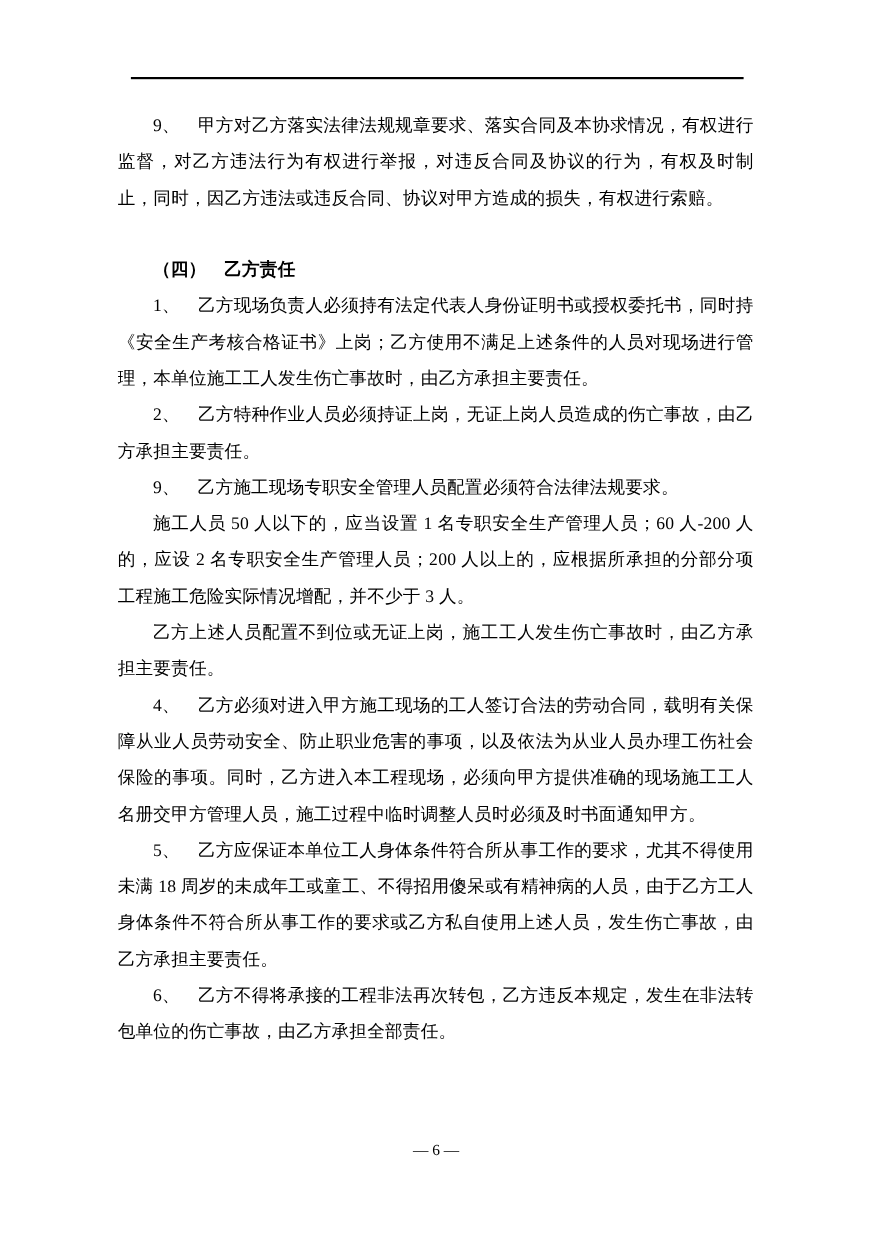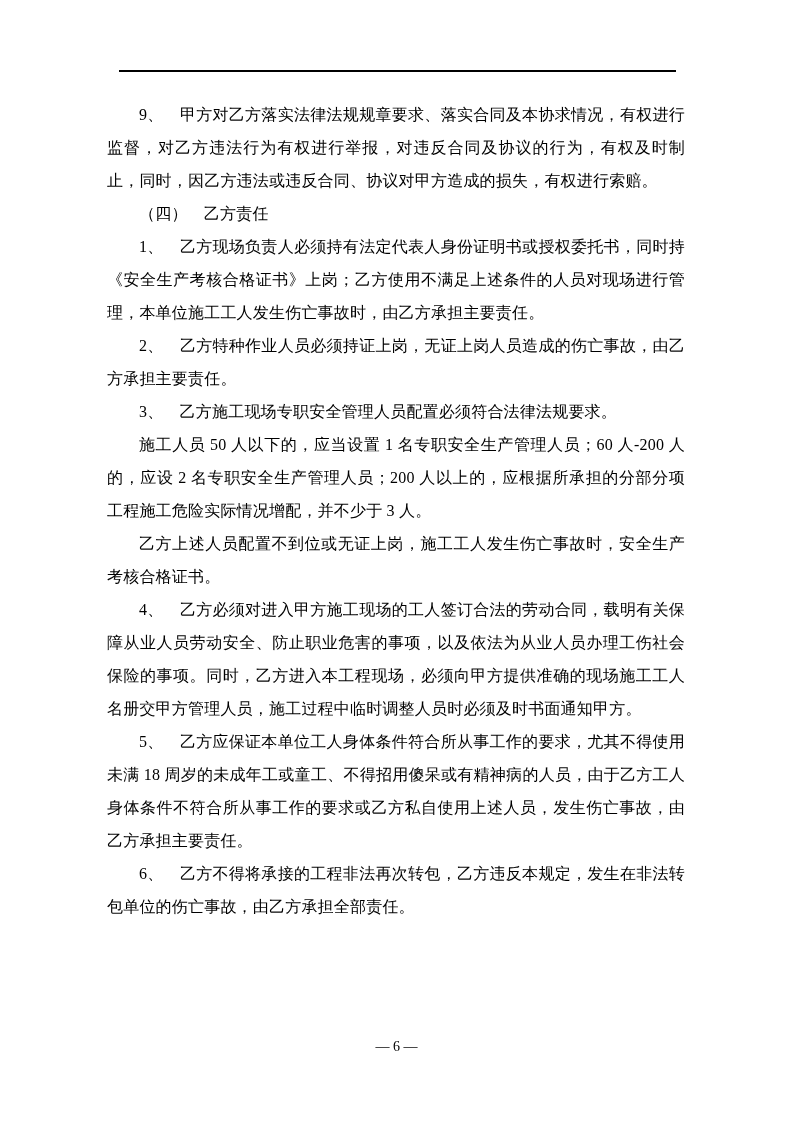--- a/index.html
+++ b/index.html
@@ -34,21 +34,22 @@
     text-align: justify;
     text-justify: inter-ideograph;
     letter-spacing: 0.2px;
   }
   .doc-body p {
     margin: 0;
     padding: 0;
     text-indent: 2em;
   }
   .doc-body p.heading {
-    font-weight: normal;
+    font-weight: bold;
+    margin-top: 32px;
   }
   .page-footer {
     position: absolute;
     top: 1036px;
     left: 0;
     width: 100%;
     text-align: center;
     font-size: 14px;
     line-height: 22px;
   }
@@ -56,23 +57,23 @@
 </head>
 <body>
 
 <div class="page">
   <div class="header-rule"></div>
   <main class="doc-body">
       <p class="body">9、　甲方对乙方落实法律法规规章要求、落实合同及本协求情况，有权进行监督，对乙方违法行为有权进行举报，对违反合同及协议的行为，有权及时制止，同时，因乙方违法或违反合同、协议对甲方造成的损失，有权进行索赔。</p>
       <p class="heading">（四）　乙方责任</p>
       <p class="body">1、　乙方现场负责人必须持有法定代表人身份证明书或授权委托书，同时持《安全生产考核合格证书》上岗；乙方使用不满足上述条件的人员对现场进行管理，本单位施工工人发生伤亡事故时，由乙方承担主要责任。</p>
       <p class="body">2、　乙方特种作业人员必须持证上岗，无证上岗人员造成的伤亡事故，由乙方承担主要责任。</p>
-      <p class="body">3、　乙方施工现场专职安全管理人员配置必须符合法律法规要求。</p>
+      <p class="body">9、　乙方施工现场专职安全管理人员配置必须符合法律法规要求。</p>
       <p class="body">施工人员 50 人以下的，应当设置 1 名专职安全生产管理人员；60 人-200 人的，应设 2 名专职安全生产管理人员；200 人以上的，应根据所承担的分部分项工程施工危险实际情况增配，并不少于 3 人。</p>
-      <p class="body">乙方上述人员配置不到位或无证上岗，施工工人发生伤亡事故时，安全生产考核合格证书。</p>
+      <p class="body">乙方上述人员配置不到位或无证上岗，施工工人发生伤亡事故时，由乙方承担主要责任。</p>
       <p class="body">4、　乙方必须对进入甲方施工现场的工人签订合法的劳动合同，载明有关保障从业人员劳动安全、防止职业危害的事项，以及依法为从业人员办理工伤社会保险的事项。同时，乙方进入本工程现场，必须向甲方提供准确的现场施工工人名册交甲方管理人员，施工过程中临时调整人员时必须及时书面通知甲方。</p>
       <p class="body">5、　乙方应保证本单位工人身体条件符合所从事工作的要求，尤其不得使用未满 18 周岁的未成年工或童工、不得招用傻呆或有精神病的人员，由于乙方工人身体条件不符合所从事工作的要求或乙方私自使用上述人员，发生伤亡事故，由乙方承担主要责任。</p>
       <p class="body">6、　乙方不得将承接的工程非法再次转包，乙方违反本规定，发生在非法转包单位的伤亡事故，由乙方承担全部责任。</p>
     </main>
   <div class="page-footer">
     <span class="page-number">— 6 —</span>
   </div>
 </div>
 
 </body></html>

